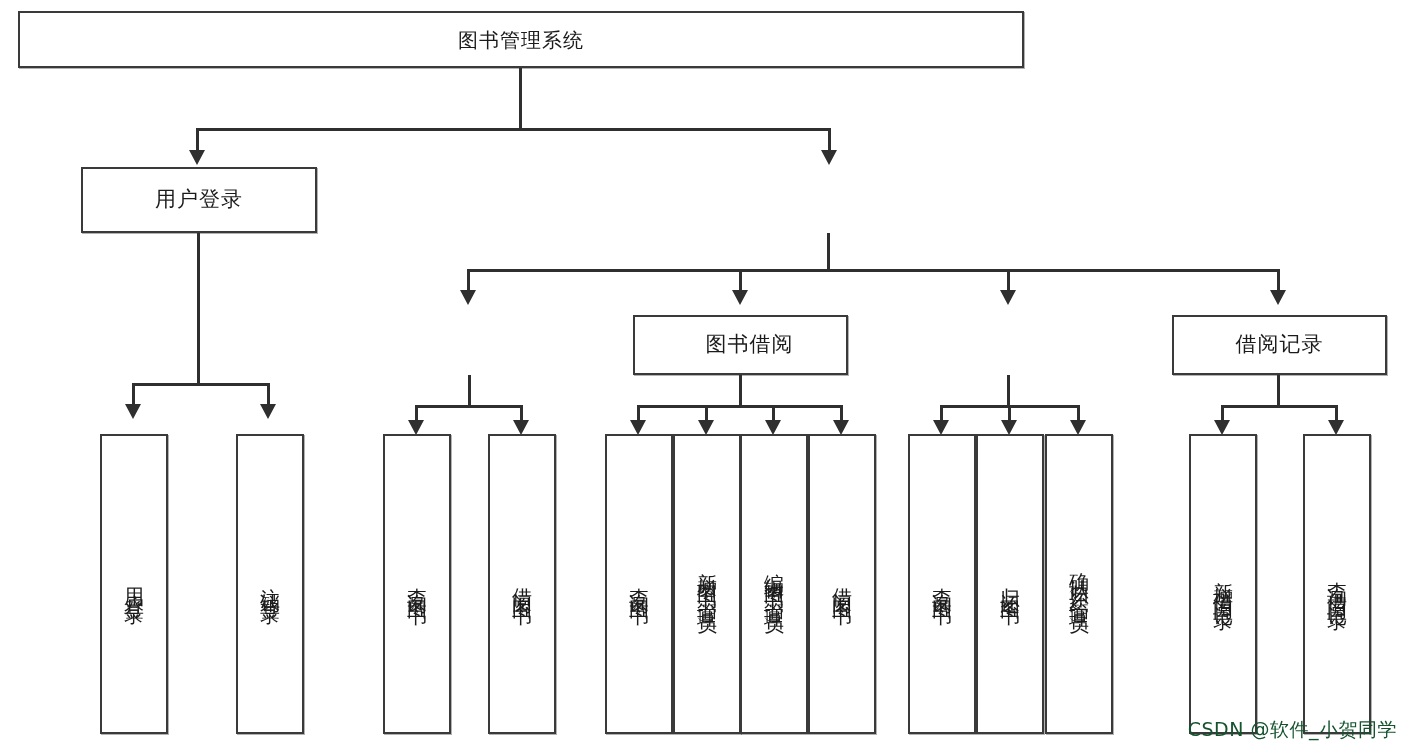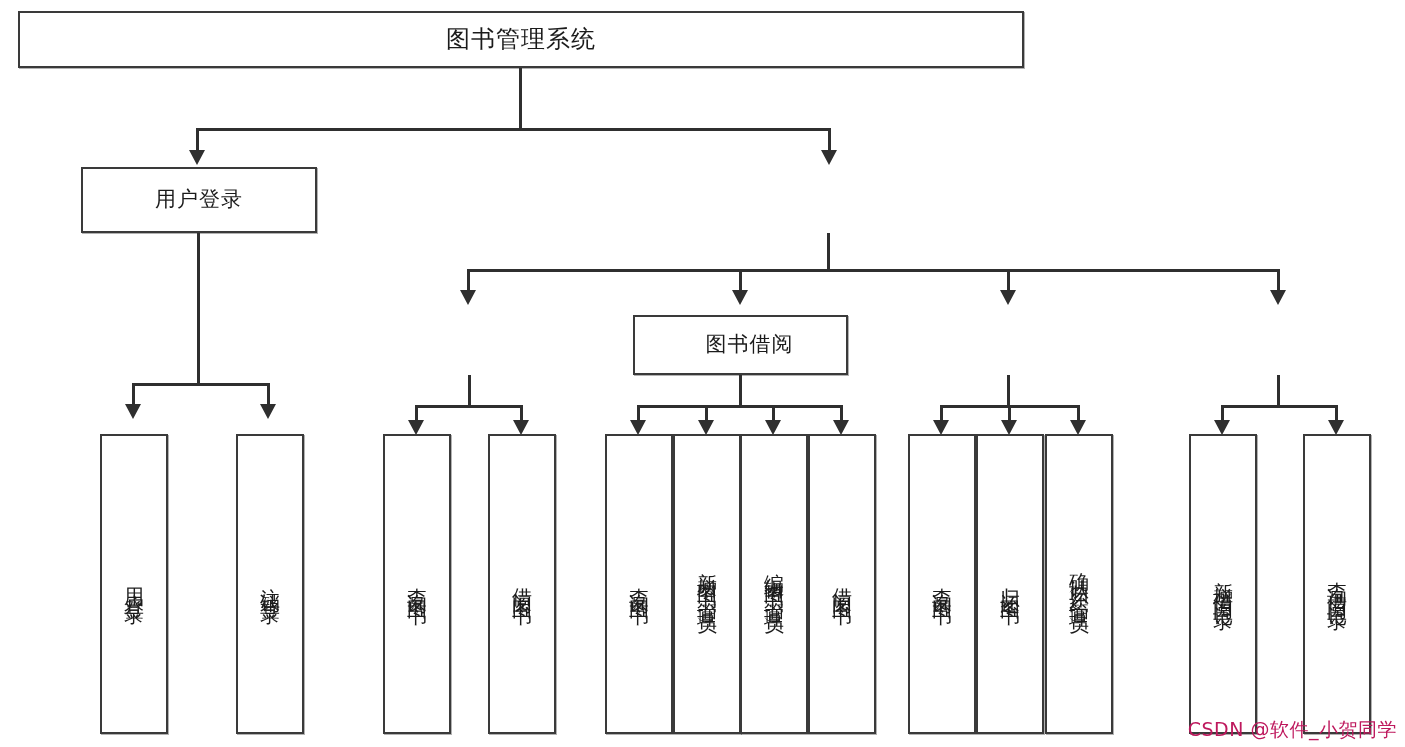--- a/index.html
+++ b/index.html
@@ -26,21 +26,21 @@
     justify-content:center;
     color:#1b1b1b;
     text-align:center;
   }
   .node.h{               
     font-size:21px;
     letter-spacing:1px;
     line-height:1.1;
   }
   .node.title{
-    font-size:24px;
+    font-size:20px;
   }
   .node.v{               
     writing-mode:vertical-rl;
     text-orientation:upright;
     font-size:20px;
     letter-spacing:6px;
     line-height:1.05;
     padding-top:6px;
     padding-bottom:6px;
     align-items:center;
@@ -64,21 +64,21 @@
     border-left:8px solid transparent;
     border-right:8px solid transparent;
     border-top:15px solid #2f2f2f;
   }
   
   #watermark{
     position:absolute;
     right:8px;
     bottom:4px;
     font-size:19px;
-    color:#be185d;
+    color:#14532d;
     white-space:nowrap;
     letter-spacing:0.5px;
     pointer-events:none;
   }
 </style>
 </head>
 <body>
 
 <div id="diagram">
 
@@ -115,20 +115,23 @@
   <div class="vline" style="left:739px;top:269px;width:3px;height:22px;"></div>
   <div class="arrow" style="left:732px;top:290px;"></div>
   <div class="vline" style="left:1007px;top:269px;width:3px;height:22px;"></div>
   <div class="arrow" style="left:1000px;top:290px;"></div>
   <div class="vline" style="left:1277px;top:269px;width:3px;height:22px;"></div>
   <div class="arrow" style="left:1270px;top:290px;"></div>
 
   <div class="node h" style="left:633px;top:315px;width:215px;height:60px;padding-left:18px;">
     <span>图书借阅</span>
   </div>
+  <div class="node h" style="left:1172px;top:315px;width:215px;height:60px;">
+    <span>借阅记录</span>
+  </div>
 
   <div class="vline" style="left:468px;top:375px;width:3px;height:32px;"></div>
   <div class="hline" style="left:415px;top:405px;width:108px;height:3px;"></div>
   <div class="vline" style="left:415px;top:405px;width:3px;height:17px;"></div>
   <div class="arrow" style="left:408px;top:420px;"></div>
   <div class="vline" style="left:520px;top:405px;width:3px;height:17px;"></div>
   <div class="arrow" style="left:513px;top:420px;"></div>
 
   <div class="vline" style="left:739px;top:375px;width:3px;height:32px;"></div>
   <div class="hline" style="left:637px;top:405px;width:206px;height:3px;"></div>

